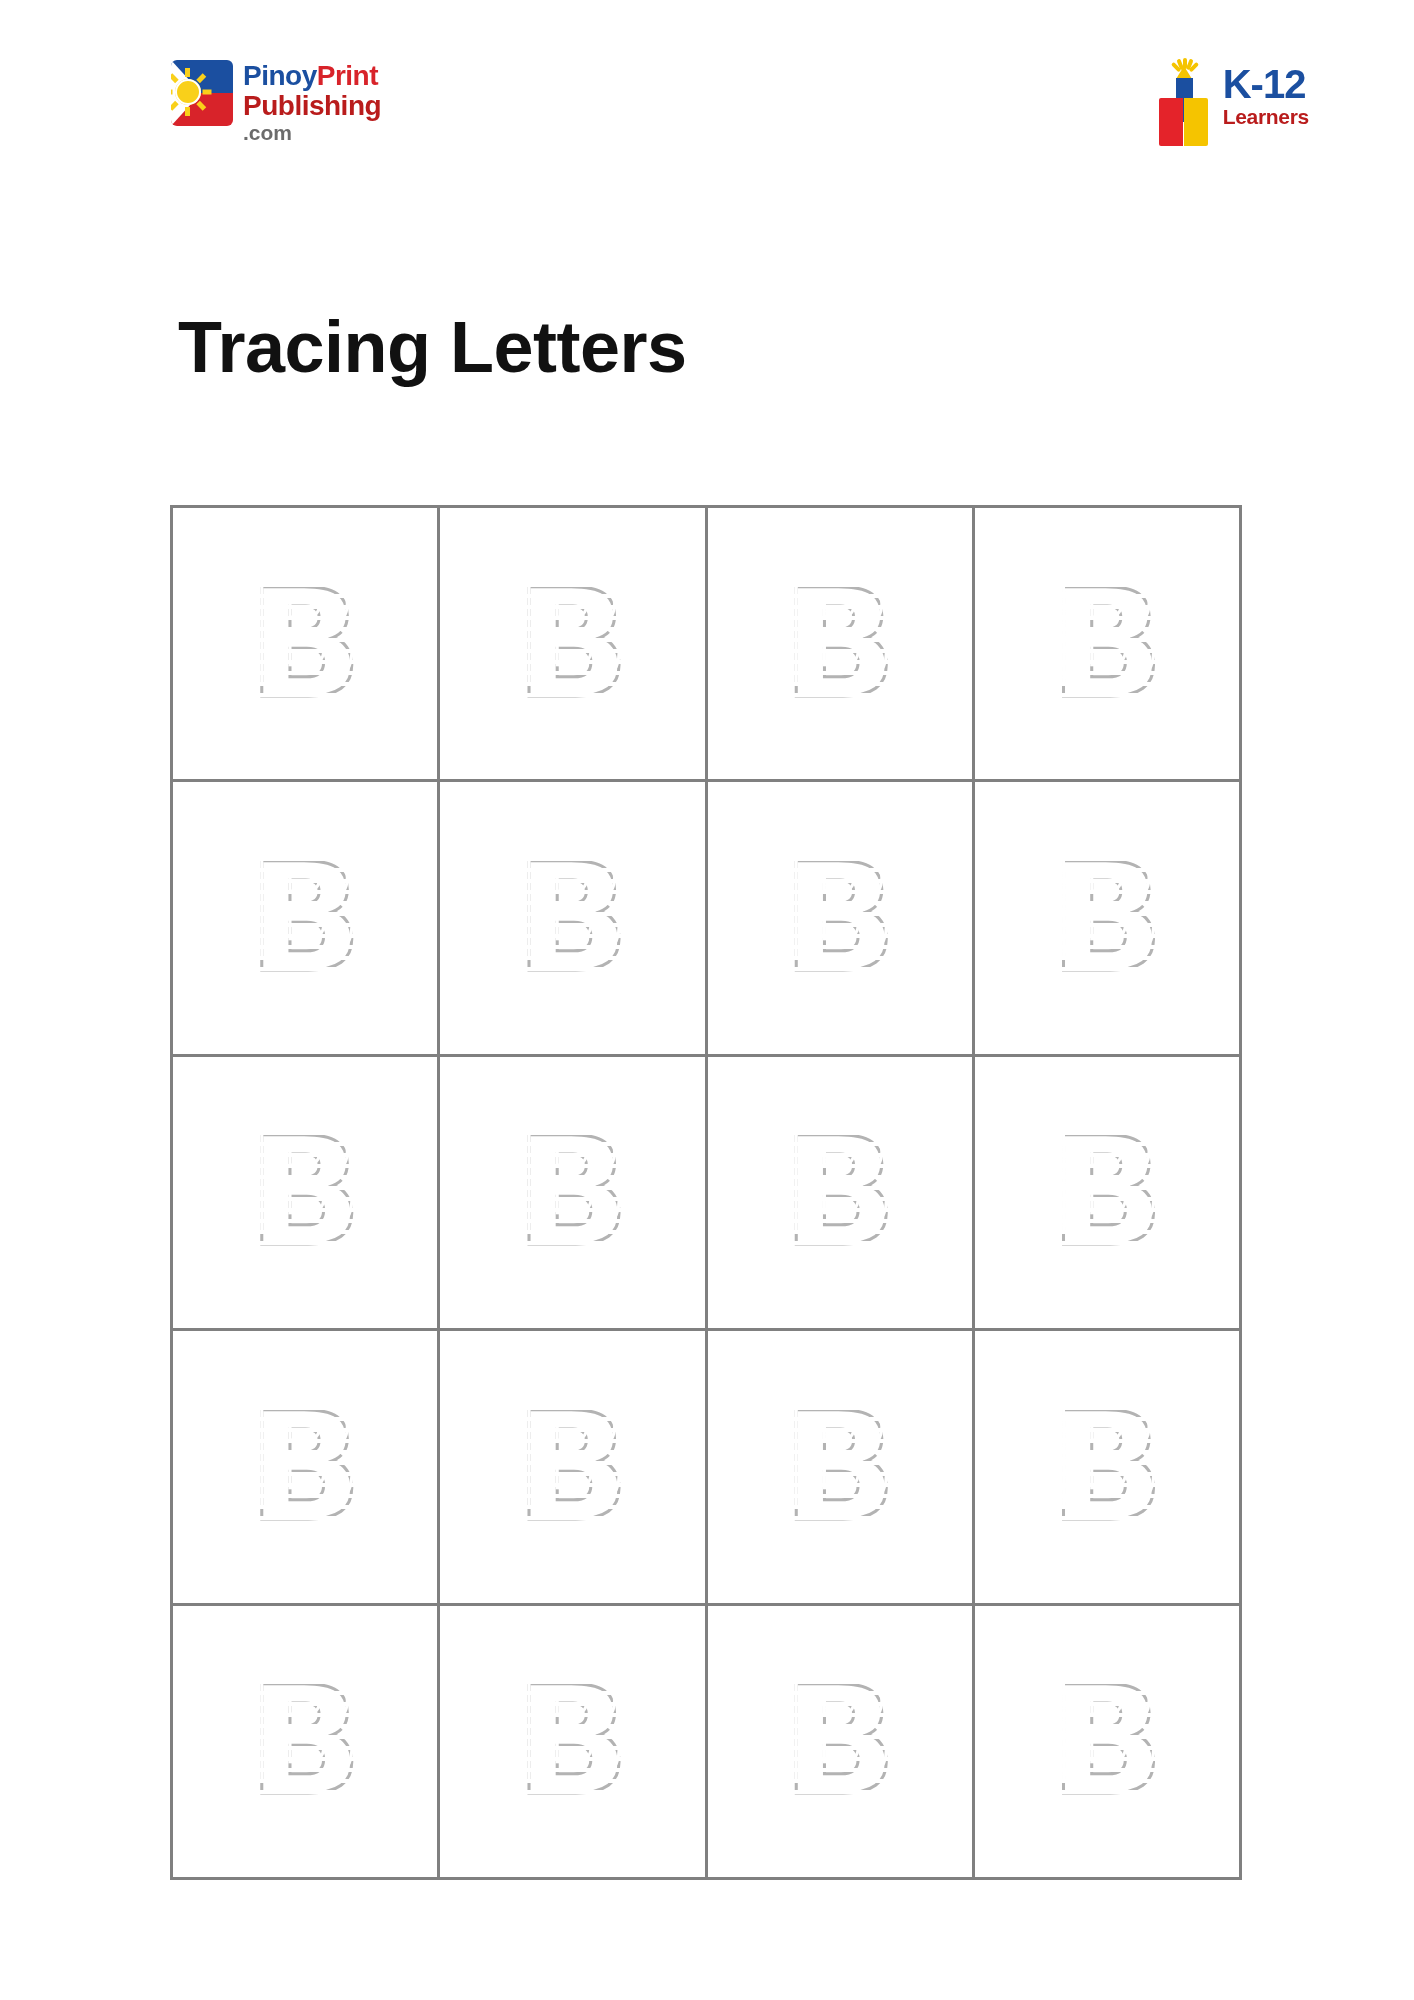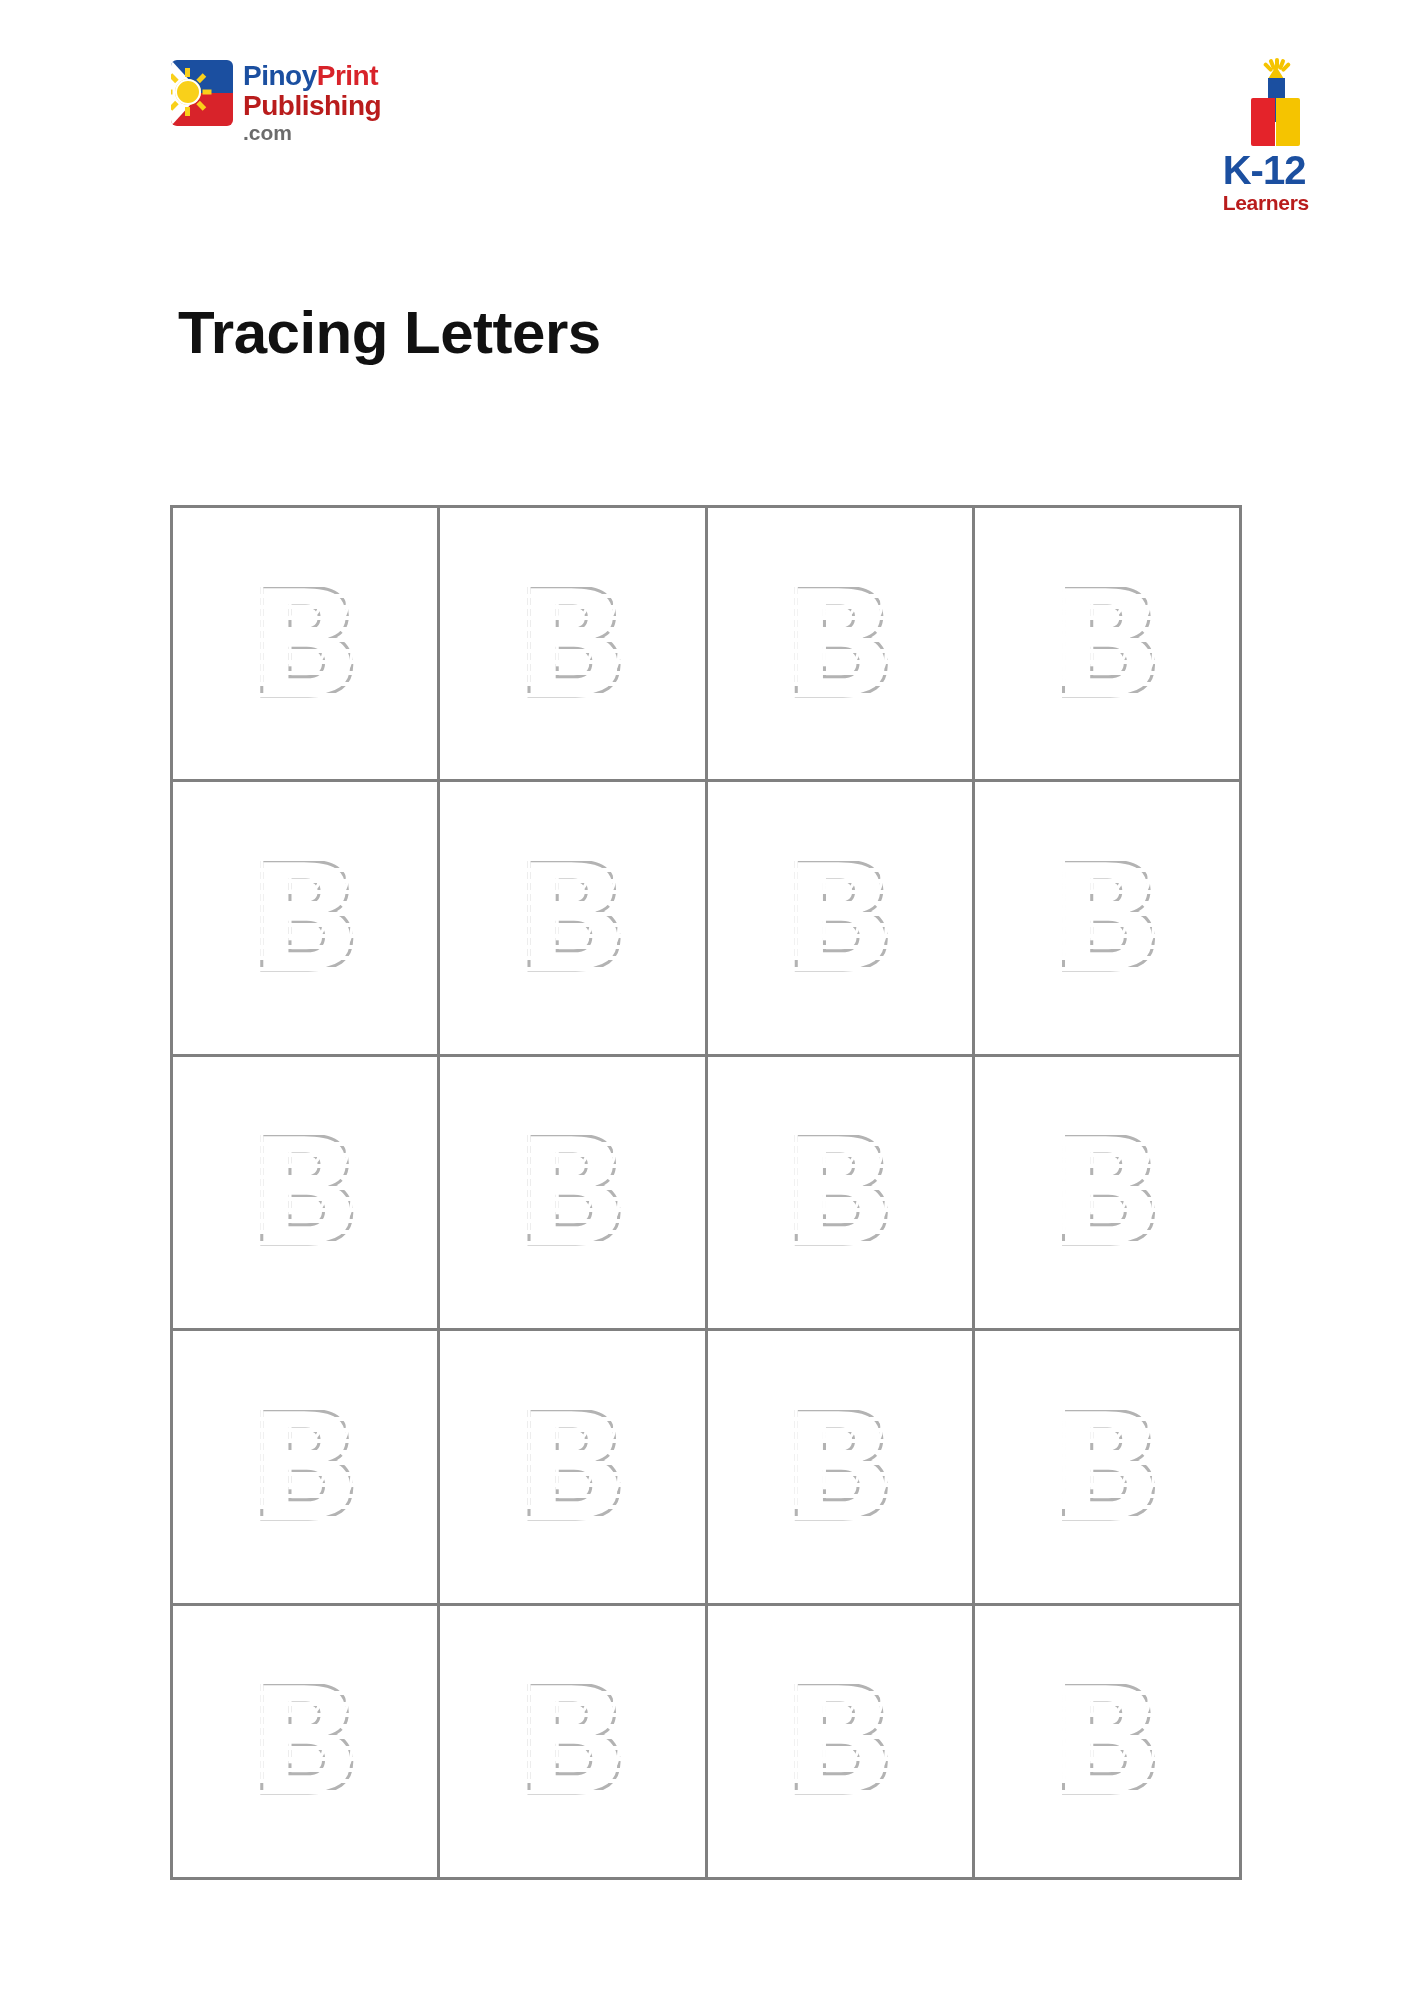--- a/index.html
+++ b/index.html
@@ -115,22 +115,21 @@
     color: #6b6b6b;
     margin-top: 2px;
   }
 
   
   .brand-right {
     position: absolute;
     right: 128px;
     top: 4px;
     display: flex;
-    align-items: flex-end;
-    flex-direction: column;
+    align-items: flex-start;
   }
   .k12-mark {
     position: relative;
     width: 64px;
     height: 86px;
     flex: none;
   }
   .k12-mark .book-l {
     position: absolute;
     left: 6px; top: 34px;
@@ -185,21 +184,21 @@
     color: #b91c1c;
     margin-top: 2px;
     letter-spacing: -0.3px;
   }
 
   
   .page-title {
     position: absolute;
     left: 178px;
     top: 258px;
-    font-size: 60px;
+    font-size: 72px;
     font-weight: bold;
     color: #111111;
     letter-spacing: -0.5px;
   }
 
   
   .trace-grid {
     position: absolute;
     left: 170px;
     top: 505px;

